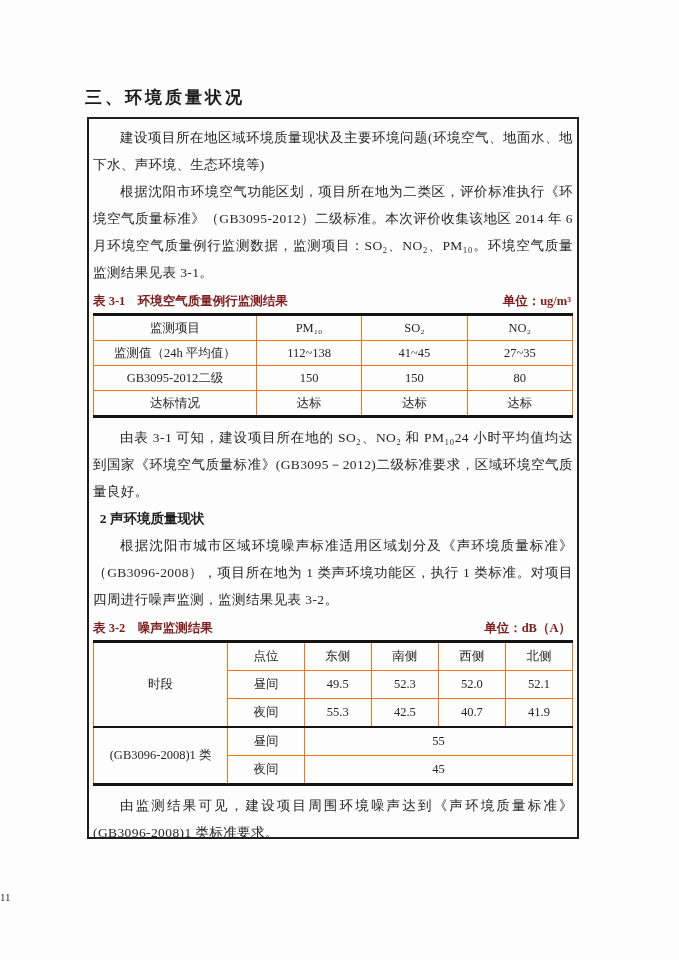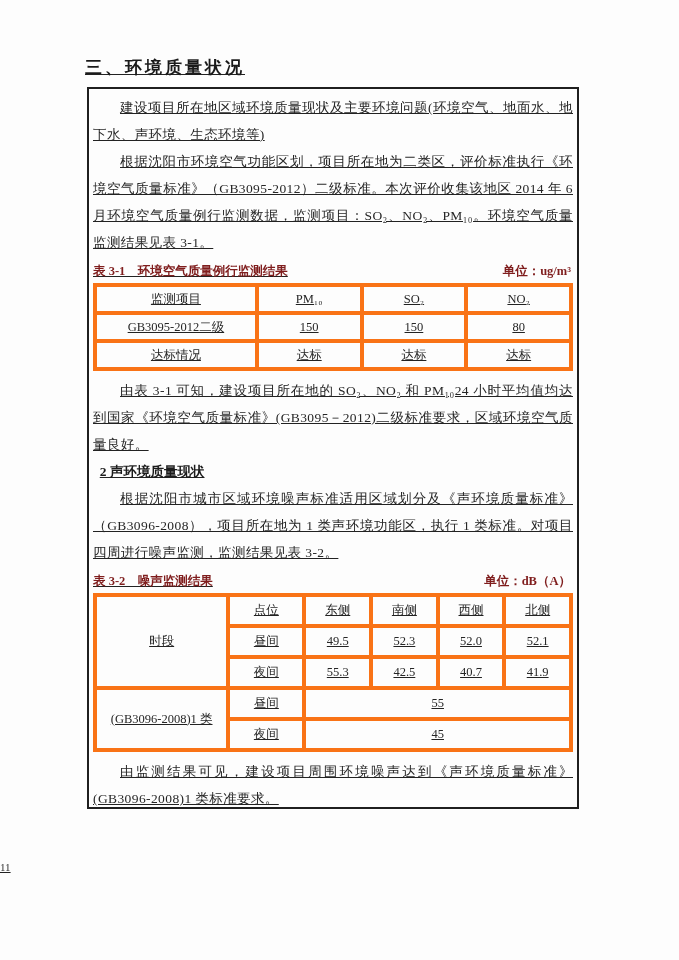--- a/index.html
+++ b/index.html
@@ -3,21 +3,21 @@
 <meta charset="utf-8">
 <style>
   html, body { margin: 0; padding: 0; }
   body {
     width: 679px; height: 960px;
     background: #fdfdfd;
     color: #222;
     font-family: "Liberation Serif", "DejaVu Serif", serif;
     overflow: hidden;
   }
-  .page { padding-top: 58px; text-decoration: underline; }
+  .page { padding-top: 88px; }
   .doc-heading {
     margin: 0 0 9px 85px;
     font-family: "Liberation Sans", "DejaVu Sans", sans-serif;
     font-size: 17px;
     font-weight: bold;
     letter-spacing: 3px;
     color: #1a1a1a;
     line-height: 20px;
   }
   .box {
@@ -60,21 +60,21 @@
   table {
     width: 100%;
     border-collapse: collapse;
     table-layout: fixed;
     font-size: 12.5px;
     color: #262626;
     border-top: 3px solid #141414;
     border-bottom: 3px solid #141414;
   }
   td {
-    border: 4px solid #f97316;
+    border: 1px solid #f97316;
     text-align: center;
     vertical-align: middle;
     padding: 0 2px;
   }
   .t1 td { height: 24px; }
   .t2 td { height: 27px; }
   .thick-top td { border-top: 2px solid #141414; }
   .after-table { margin-top: 6px; }
   .page-number {
     margin-top: 52px;
@@ -110,20 +110,26 @@
           <col style="width:22%">
       </colgroup>
       <tbody>
         <tr>
           <td>监测项目</td>
           <td>PM₁₀</td>
           <td>SO₂</td>
           <td>NO₂</td>
         </tr>
         <tr>
+          <td>监测值（24h 平均值）</td>
+          <td>112~138</td>
+          <td>41~45</td>
+          <td>27~35</td>
+        </tr>
+        <tr>
           <td>GB3095-2012二级</td>
           <td>150</td>
           <td>150</td>
           <td>80</td>
         </tr>
         <tr>
           <td>达标情况</td>
           <td>达标</td>
           <td>达标</td>
           <td>达标</td>

